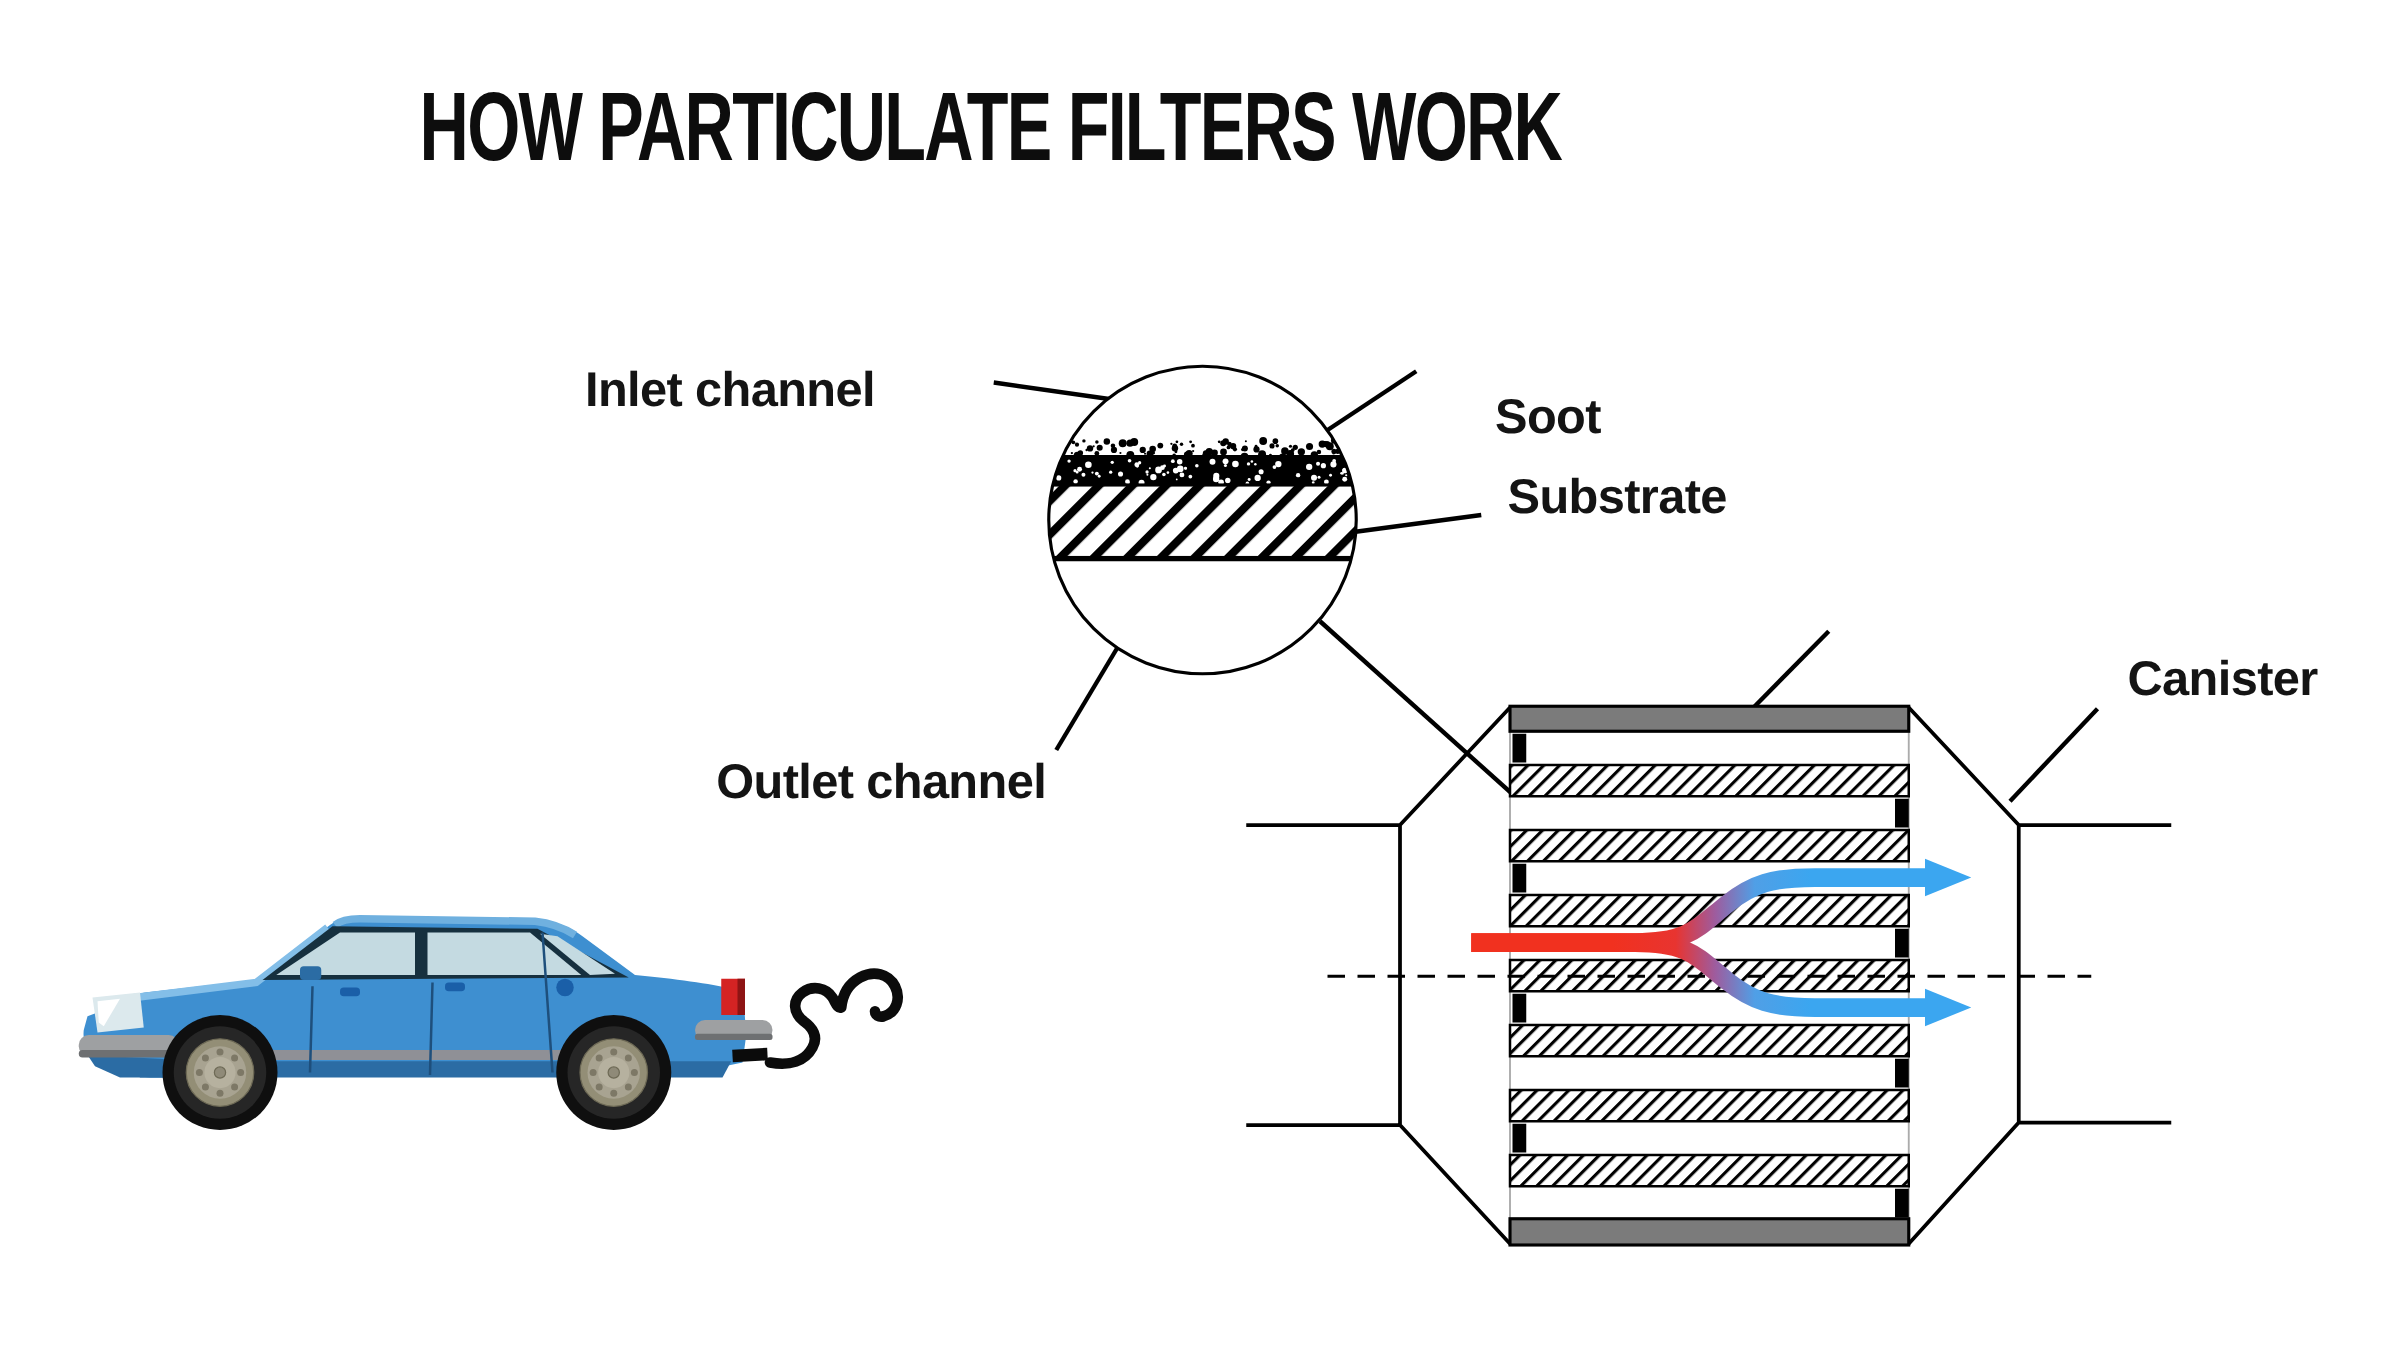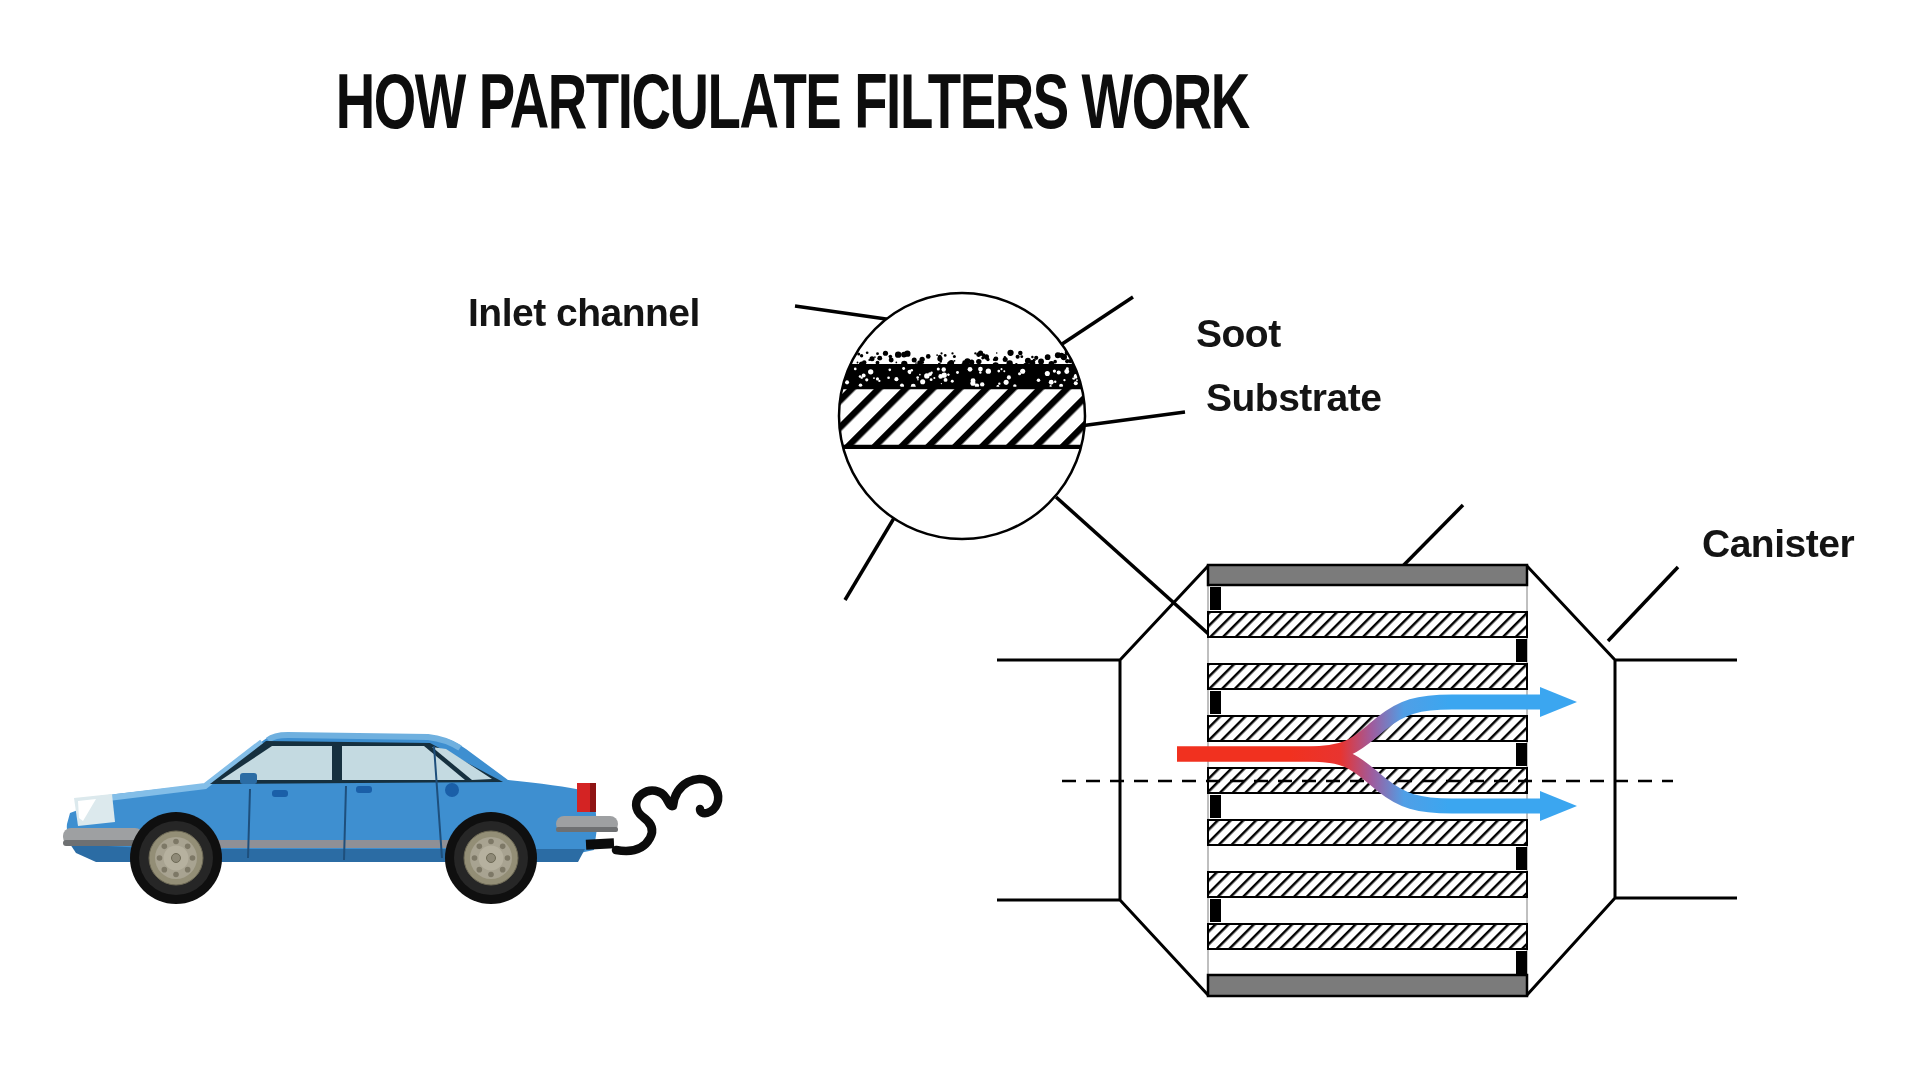--- a/index.html
+++ b/index.html
@@ -396,14 +396,15 @@
       <polygon fill="#3BA6F0" points="1540,791 1577,806 1540,821"></polygon>
     </g>
   </svg>
 
   <div class="title">
     <span>HOW PARTICULATE FILTERS WORK</span>
   </div>
   <div class="label lbl-inlet">Inlet channel</div>
   <div class="label lbl-soot">Soot</div>
   <div class="label lbl-substrate">Substrate</div>
+  <div class="label lbl-outlet">Outlet channel</div>
   <div class="label lbl-canister">Canister</div>
 </div>
 
 </body></html>

